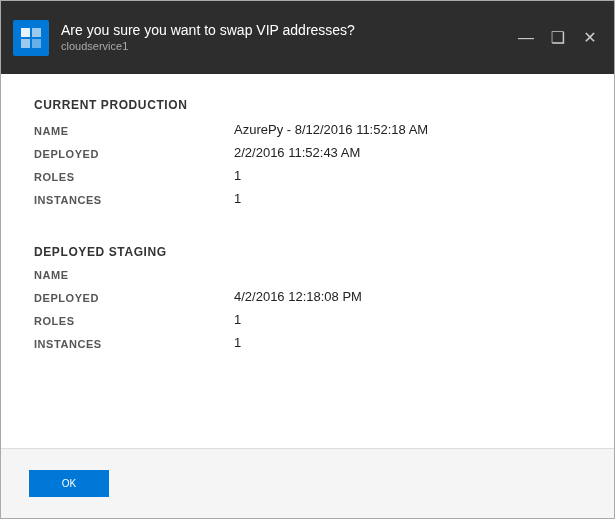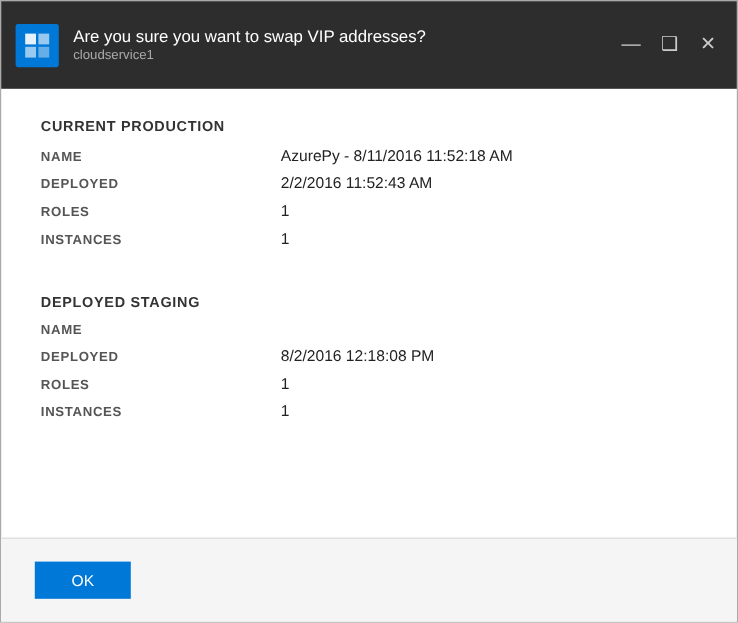--- a/index.html
+++ b/index.html
@@ -144,21 +144,21 @@
       align-items: center;
       padding: 0 28px;
       flex-shrink: 0;
     }
 
     .ok-button {
       background: #0078d7;
       color: #fff;
       border: none;
       padding: 8px 24px;
-      font-size: 13px;
+      font-size: 10px;
       cursor: pointer;
       font-family: 'Segoe UI', Arial, sans-serif;
       min-width: 80px;
     }
   </style>
 </head>
 <body>
 
 <div class="dialog-window">
 
@@ -181,21 +181,21 @@
       <span class="title-bar-btn">✕</span>
     </div>
   </div>
 
   <div class="dialog-content">
 
     <div class="section">
       <div class="section-title">CURRENT PRODUCTION</div>
       <div class="info-row">
         <span class="info-label">NAME</span>
-        <span class="info-value">AzurePy - 8/11/2016 11:52:18 AM</span>
+        <span class="info-value">AzurePy - 8/12/2016 11:52:18 AM</span>
       </div>
       <div class="info-row">
         <span class="info-label">DEPLOYED</span>
         <span class="info-value">2/2/2016 11:52:43 AM</span>
       </div>
       <div class="info-row">
         <span class="info-label">ROLES</span>
         <span class="info-value">1</span>
       </div>
       <div class="info-row">
@@ -206,21 +206,21 @@
 
     <div class="divider"></div>
 
     <div class="section">
       <div class="section-title">DEPLOYED STAGING</div>
       <div class="info-row">
         <span class="info-label">NAME</span>
       </div>
       <div class="info-row">
         <span class="info-label">DEPLOYED</span>
-        <span class="info-value">8/2/2016 12:18:08 PM</span>
+        <span class="info-value">4/2/2016 12:18:08 PM</span>
       </div>
       <div class="info-row">
         <span class="info-label">ROLES</span>
         <span class="info-value">1</span>
       </div>
       <div class="info-row">
         <span class="info-label">INSTANCES</span>
         <span class="info-value">1</span>
       </div>
     </div>

